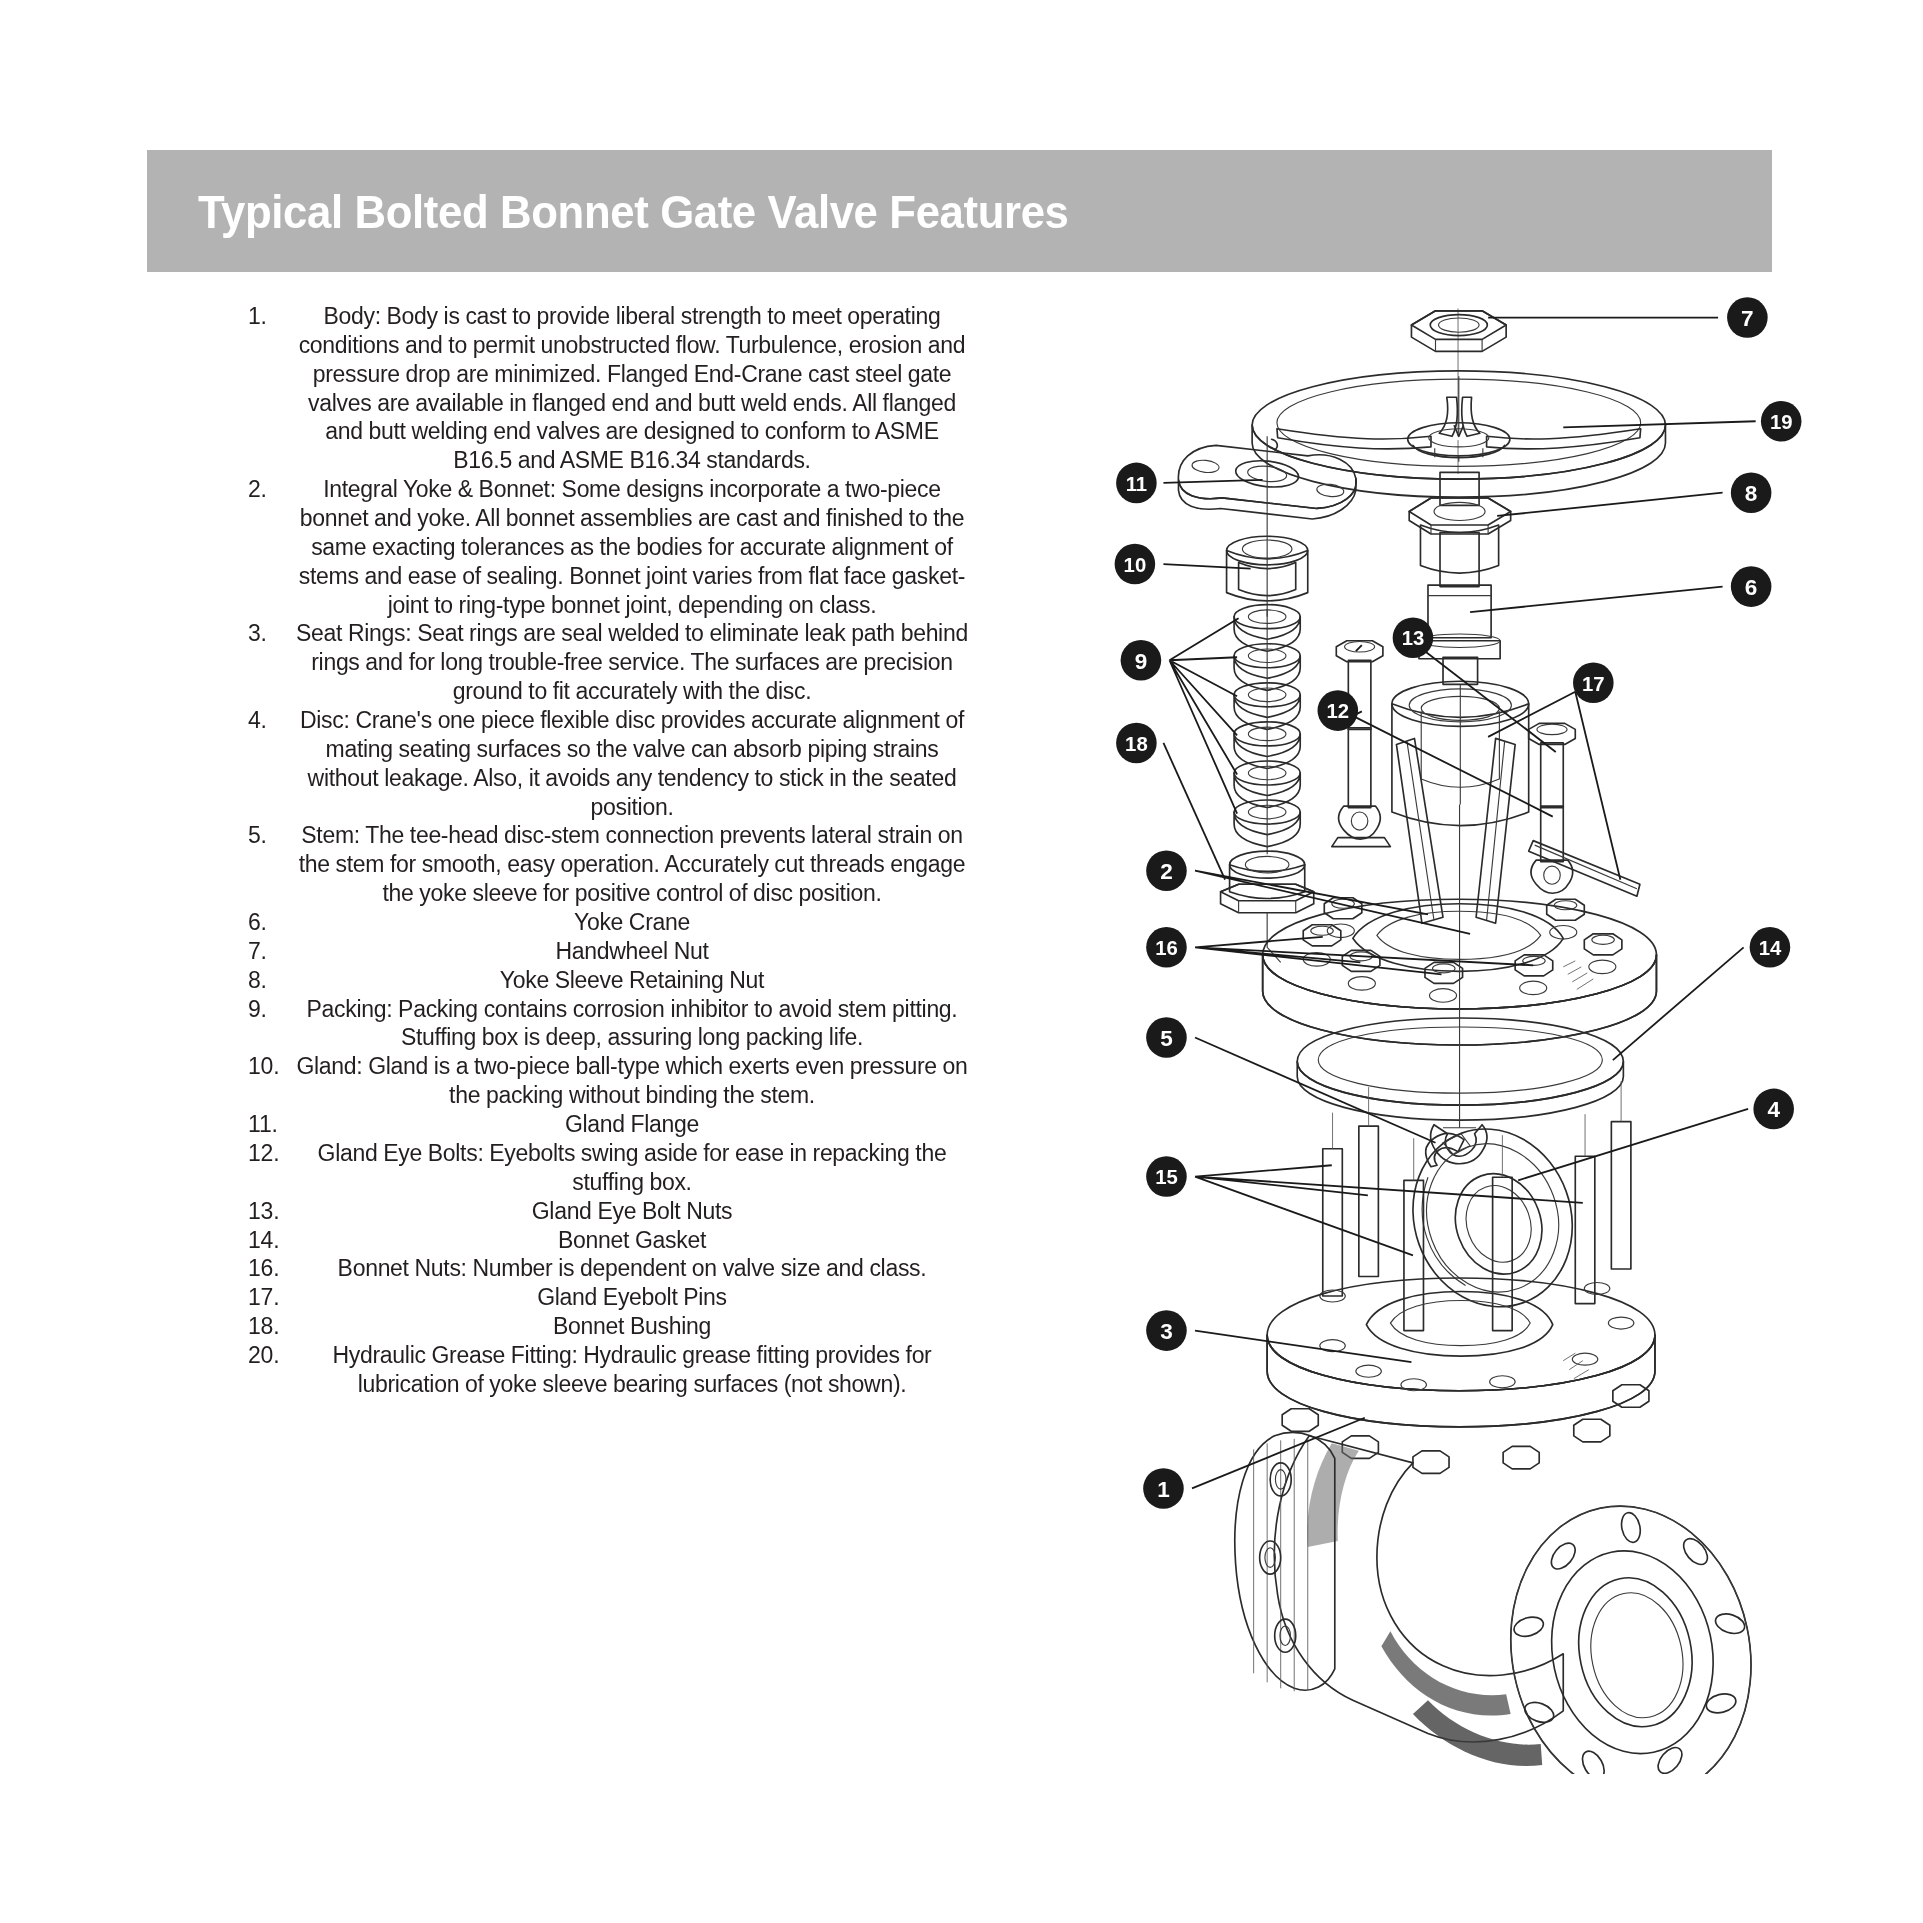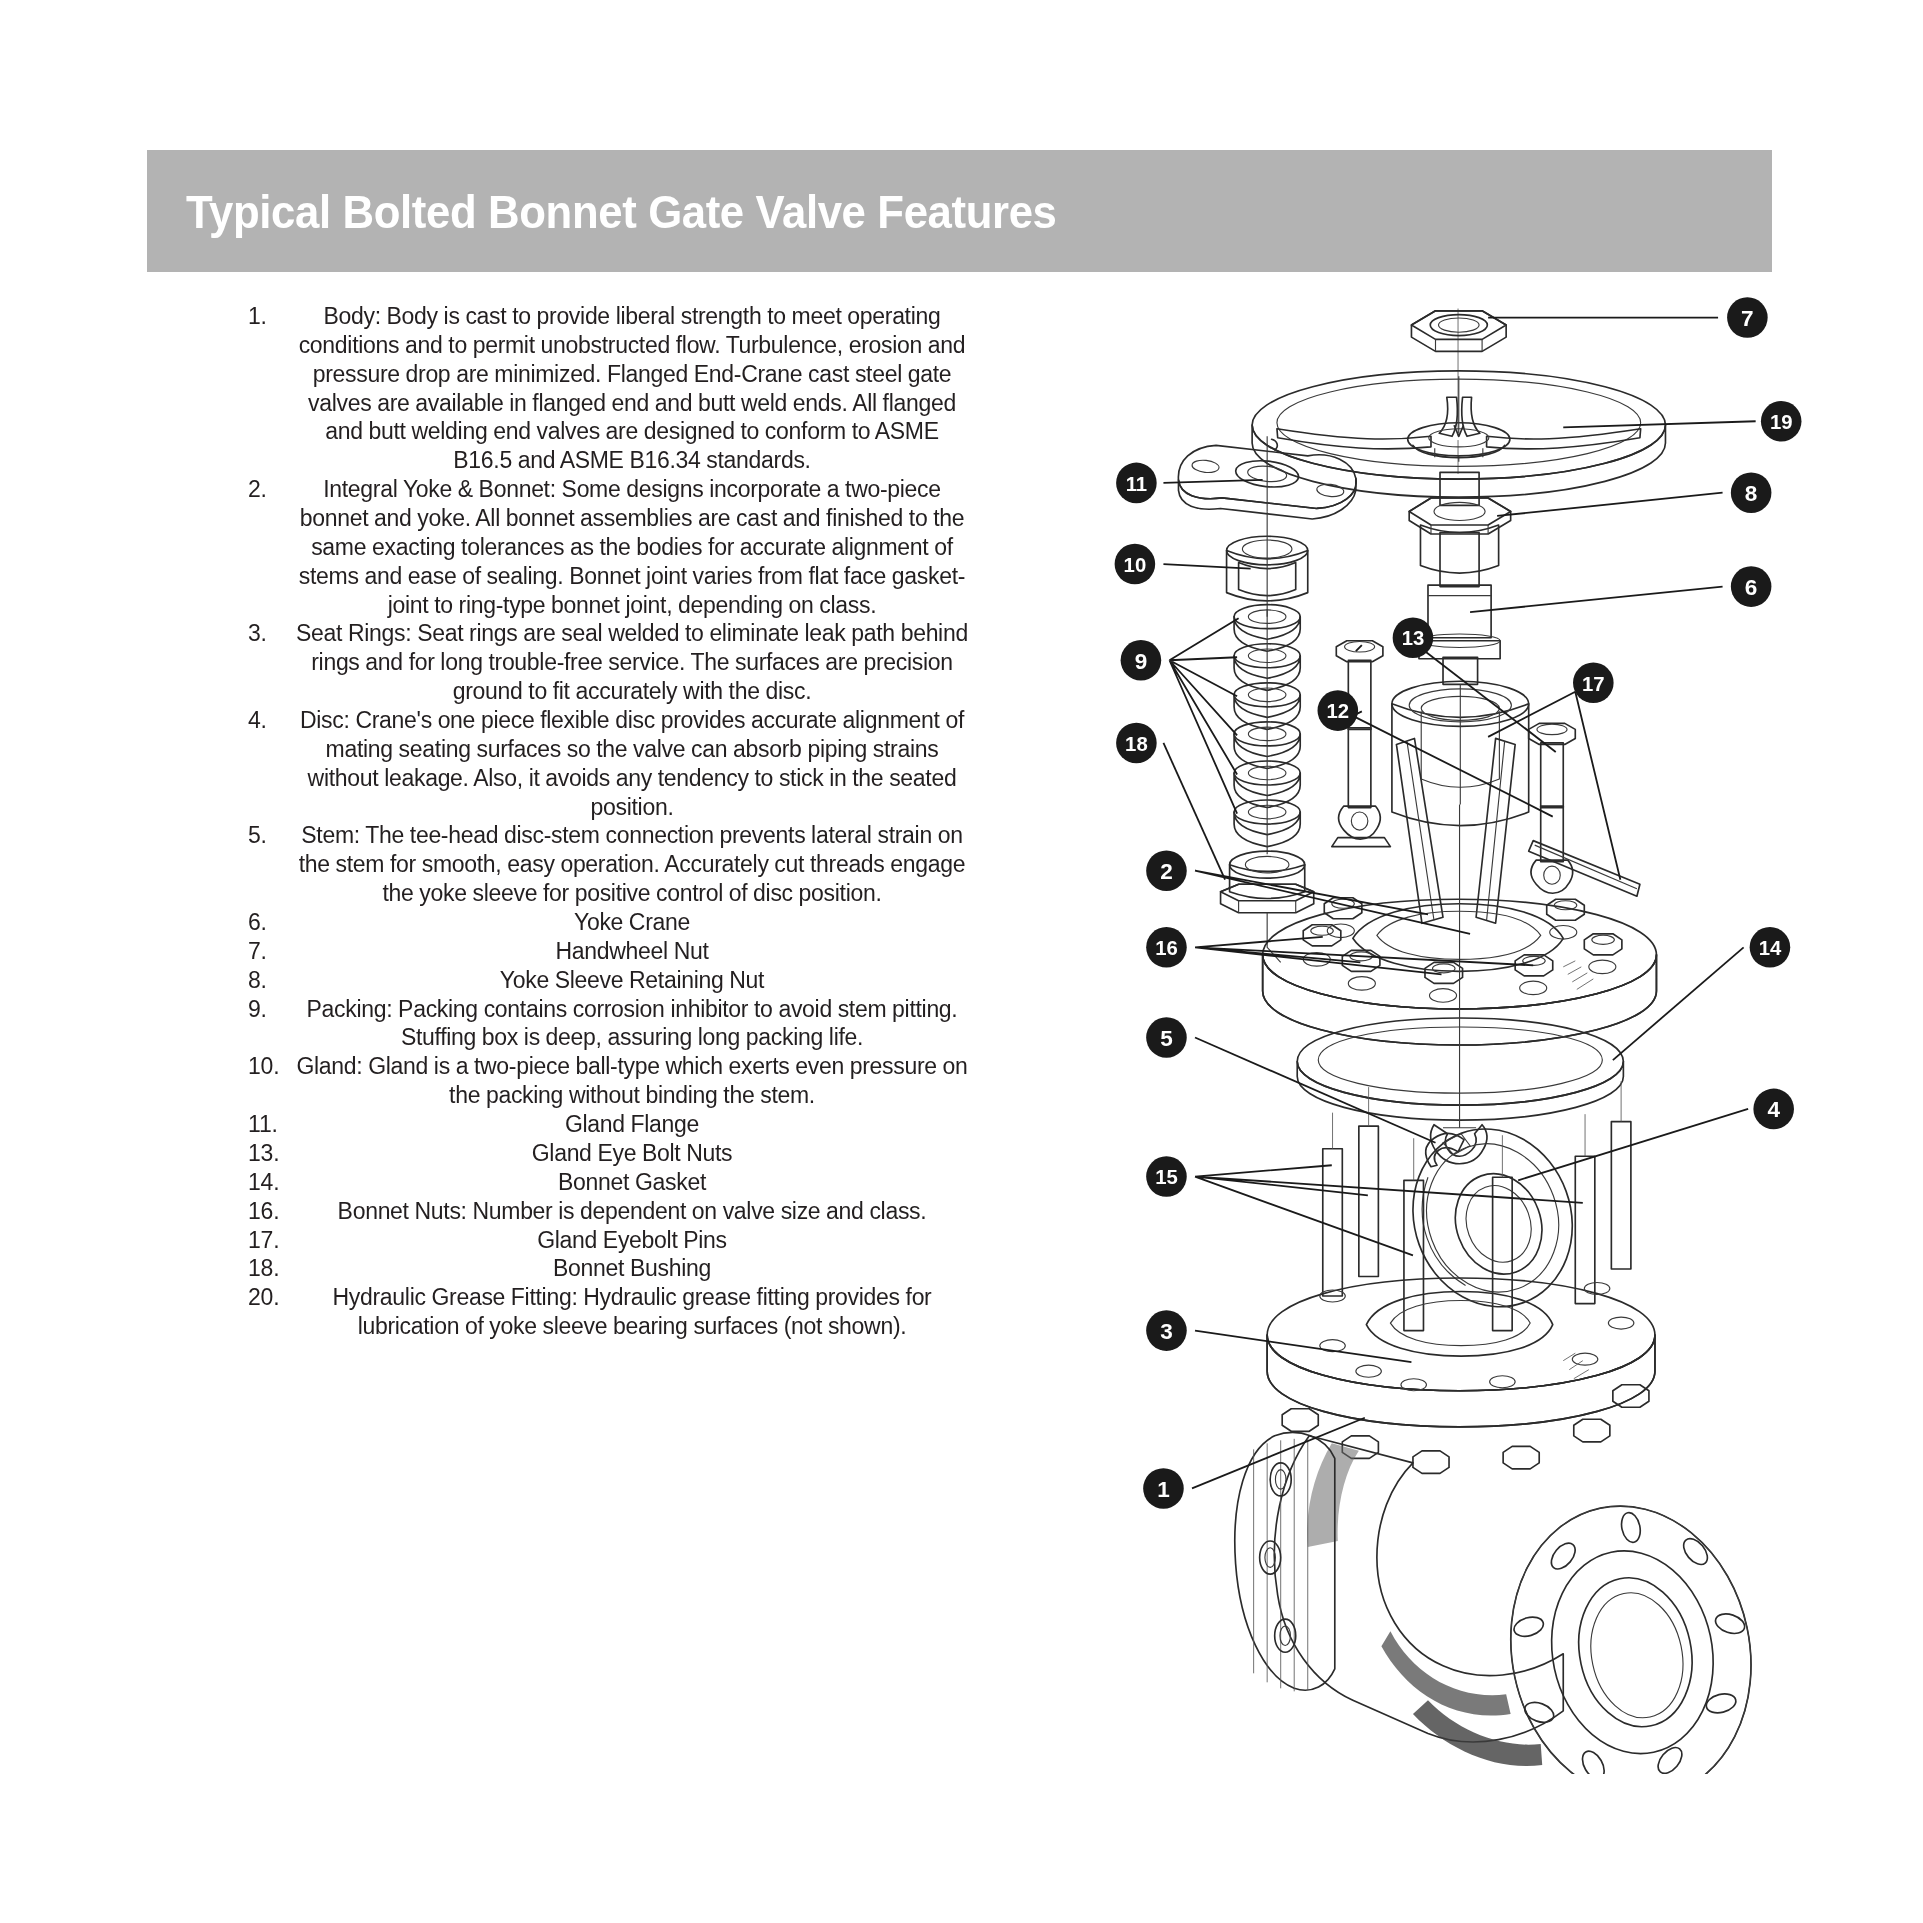--- a/index.html
+++ b/index.html
@@ -11,21 +11,21 @@
     position:relative;
   }
   .page{position:absolute;inset:0;background:#fff;}
 
   
   .header-band{
     position:absolute;left:147px;top:150px;width:1625px;height:122px;
     background:#b3b3b3;
   }
   .header-title{
-    position:absolute;left:39px;top:50%;transform:translateY(-50%);
+    position:absolute;left:51px;top:50%;transform:translateY(-50%);
     color:#ffffff;
     font-size:47px;
     font-weight:bold;
     letter-spacing:-0.4px;
     font-family:"Liberation Sans","DejaVu Sans",sans-serif;
     white-space:nowrap;
     transform-origin:left center;
   }
   .header-title-inner{display:inline-block;transform:scaleX(0.93);transform-origin:left center;}
 
@@ -116,20 +116,24 @@
         <span class="li-num">9.</span>
         <span class="li-txt">Packing: Packing contains corrosion inhibitor to avoid stem pitting. Stuffing box is deep, assuring long packing life.</span>
       </div>
     <div class="li">
         <span class="li-num">10.</span>
         <span class="li-txt">Gland: Gland is a two-piece ball-type which exerts even pressure on the packing without binding the stem.</span>
       </div>
     <div class="li">
         <span class="li-num">11.</span>
         <span class="li-txt">Gland Flange</span>
+      </div>
+    <div class="li">
+        <span class="li-num">12.</span>
+        <span class="li-txt">Gland Eye Bolts: Eyebolts swing aside for ease in repacking the stuffing box.</span>
       </div>
     <div class="li">
         <span class="li-num">13.</span>
         <span class="li-txt">Gland Eye Bolt Nuts</span>
       </div>
     <div class="li">
         <span class="li-num">14.</span>
         <span class="li-txt">Bonnet Gasket</span>
       </div>
     <div class="li">

